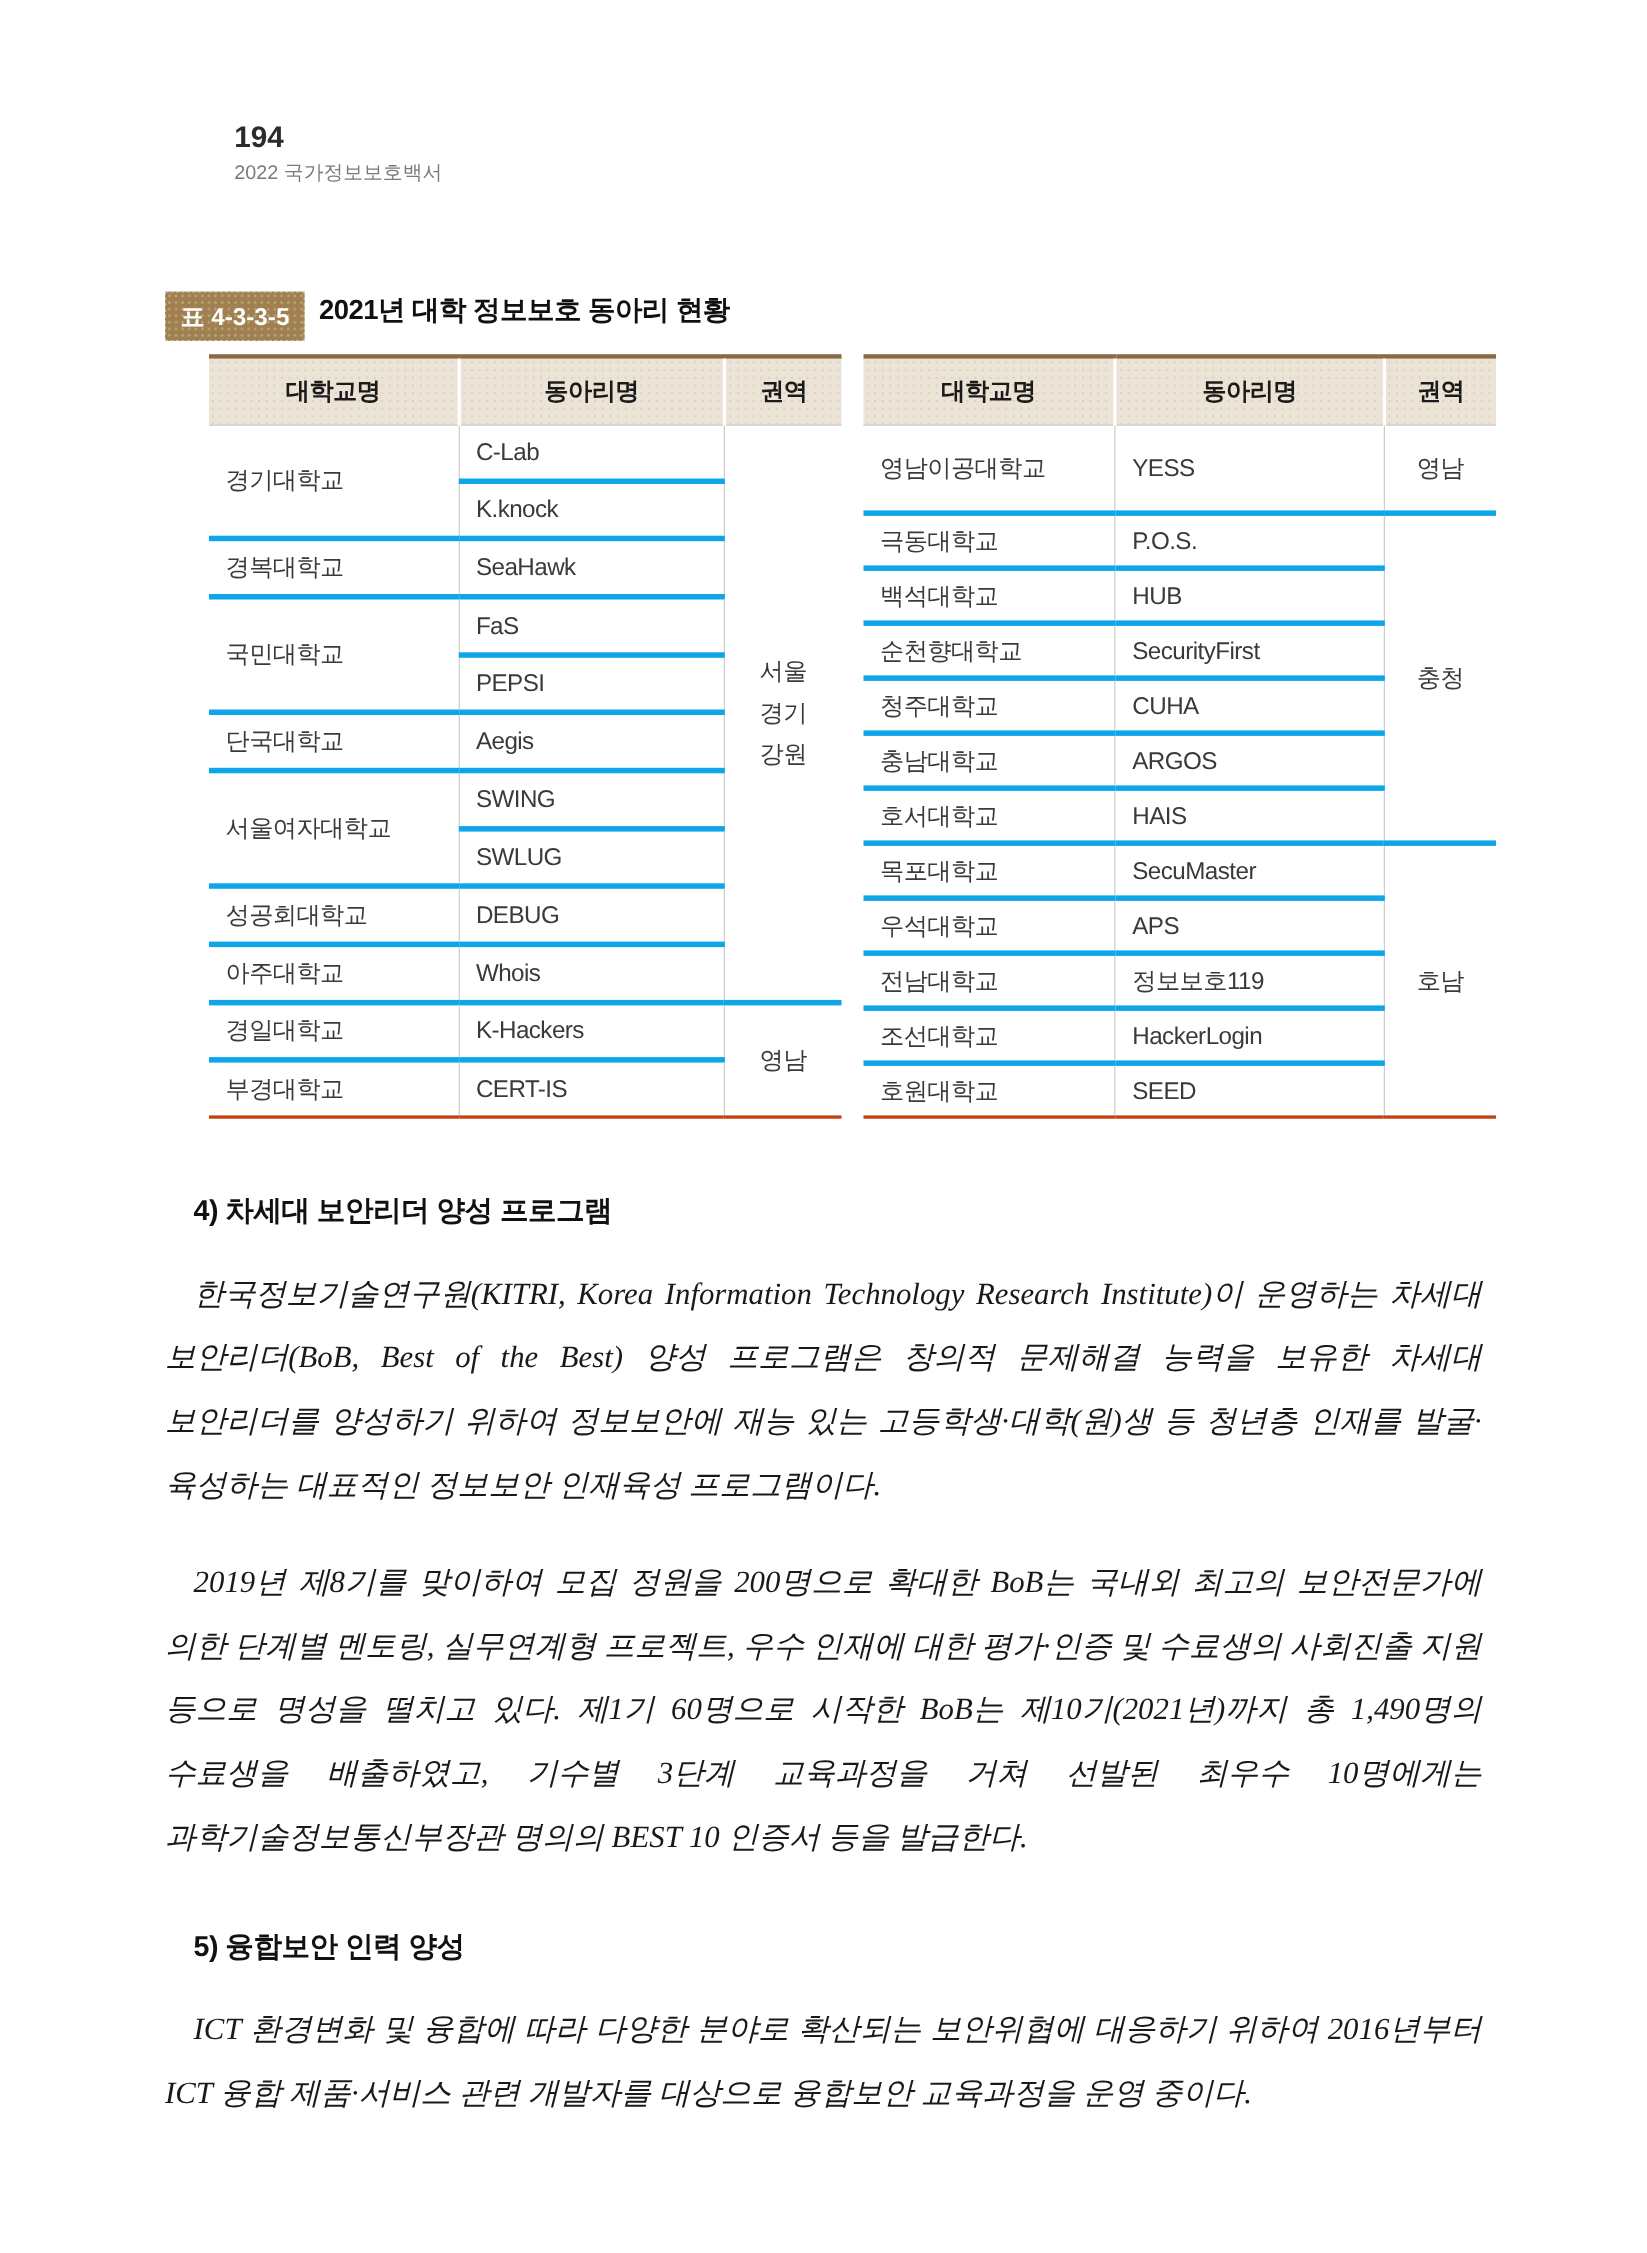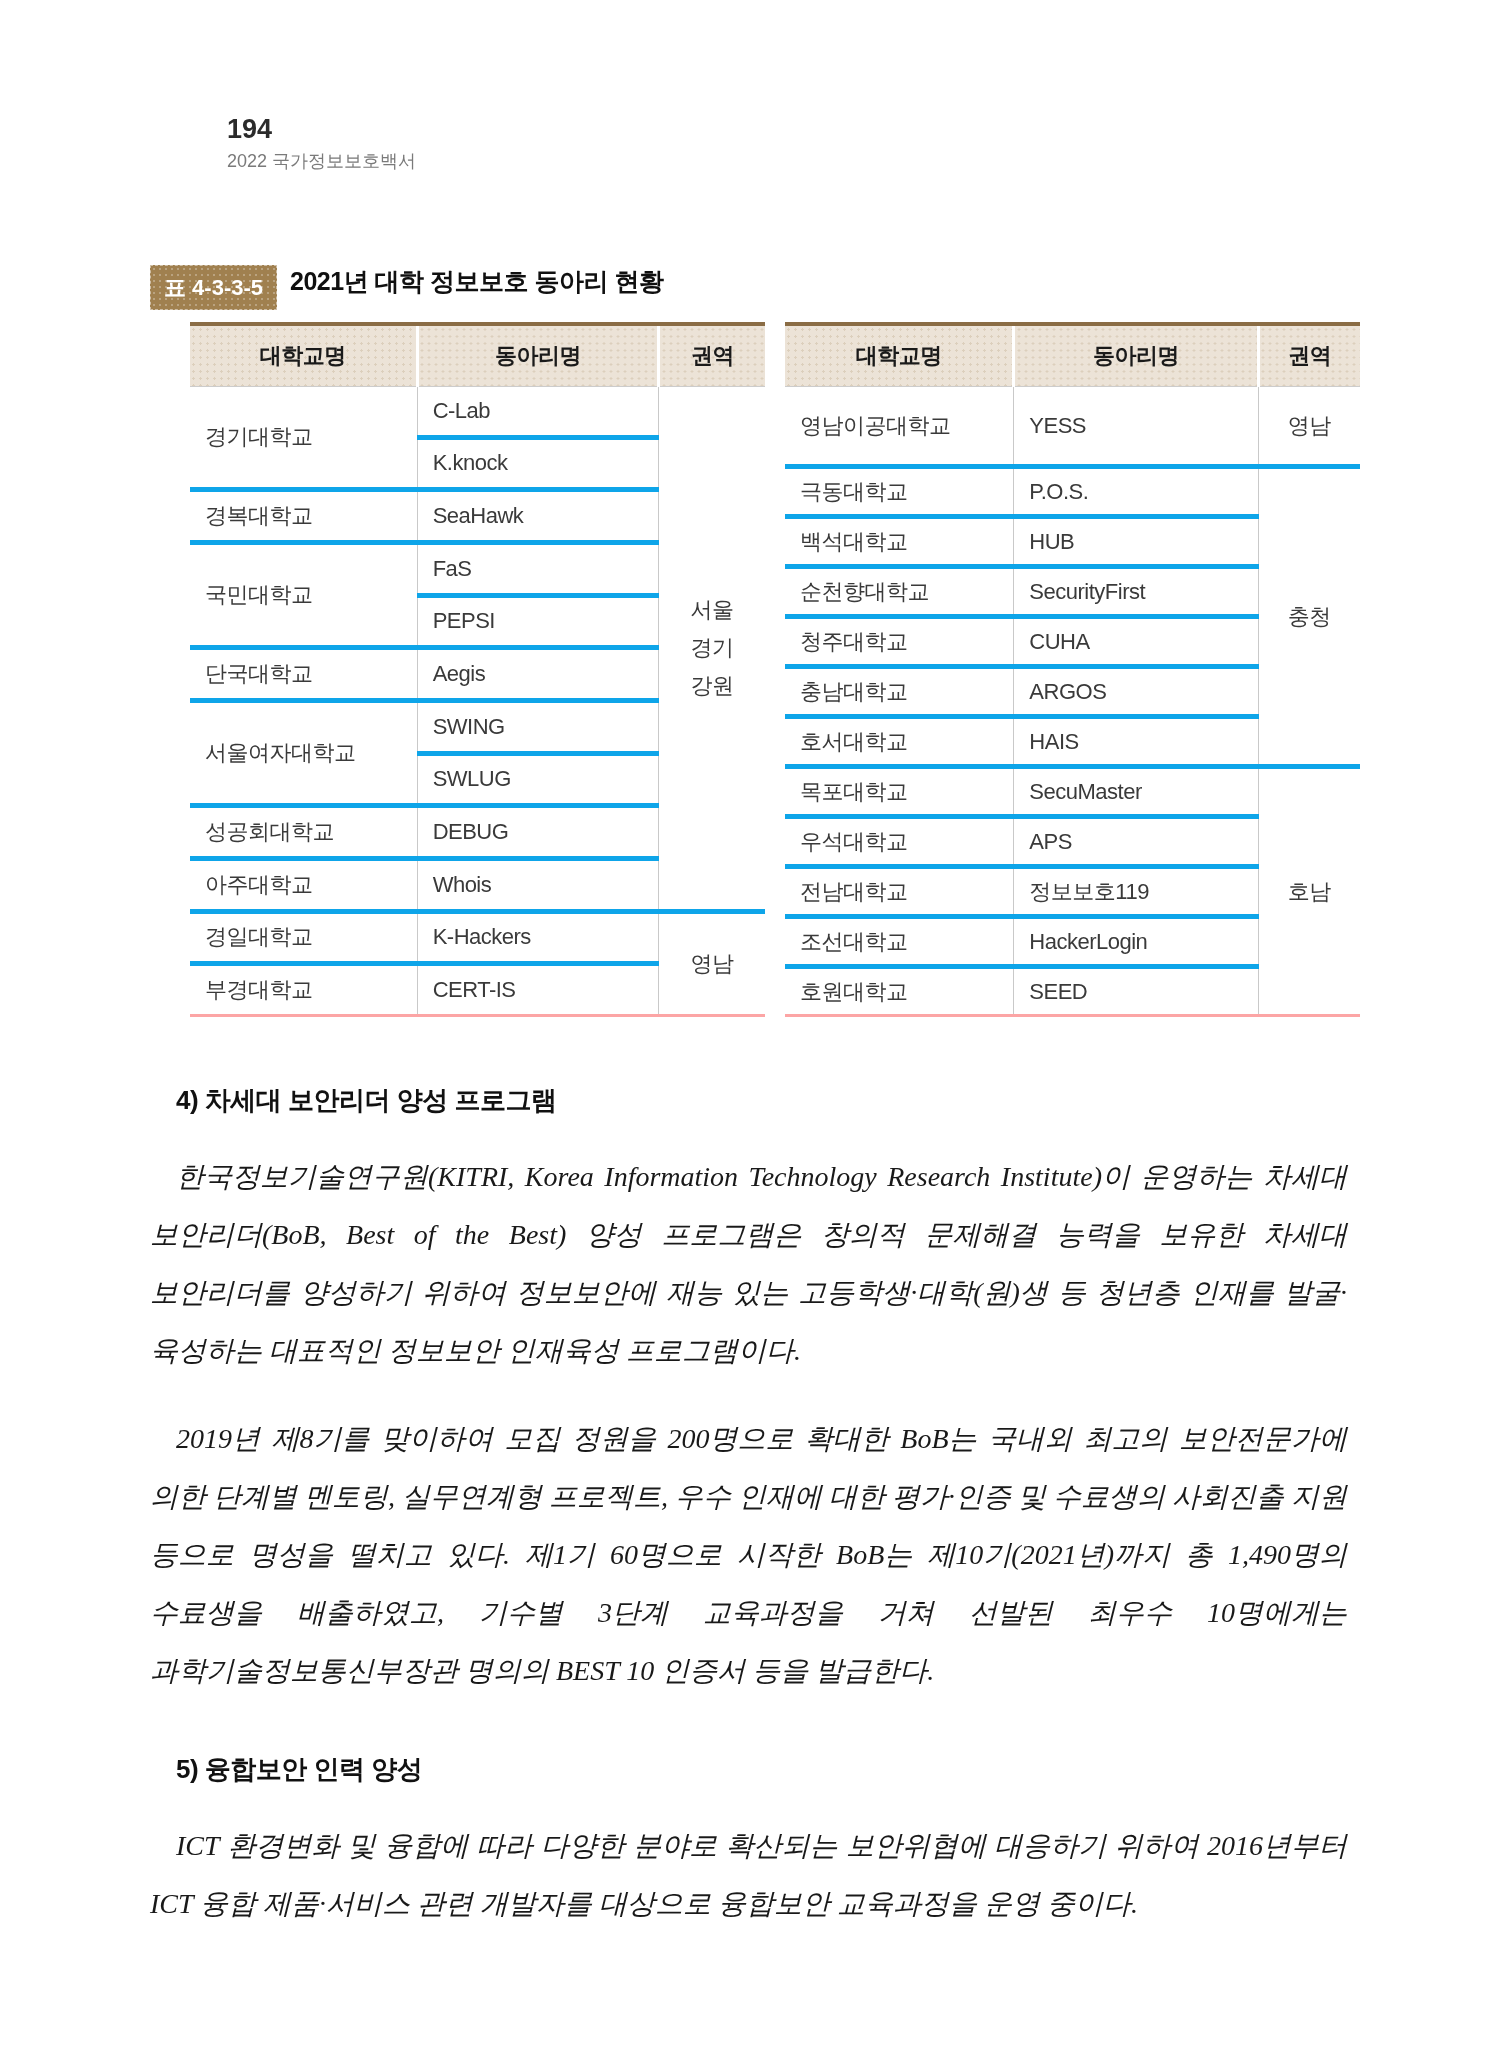--- a/index.html
+++ b/index.html
@@ -8,21 +8,21 @@
     width:1497px; height:2048px;
     box-sizing:border-box;
     padding:115px 150px 40px 150px;
     background:#ffffff;
     font-family:"Liberation Sans","DejaVu Sans",sans-serif;
     color:#1b1b1b;
     overflow:hidden;
   }
 
   
-  .page-header { display:flex; align-items:flex-start; gap:18px; height:54px; margin-left:57px; }
+  .page-header { display:flex; align-items:flex-end; gap:18px; height:54px; margin-left:43px; }
   .page-header-rule { width:2px; background:#8f8f8f; }
   .page-number { font-size:27px; font-weight:bold; color:#2b2b2b; line-height:1.05; }
   .page-subtitle { font-size:18px; color:#7a7a7a; margin-top:6px; }
 
   
   .table-caption-row { margin-top:96px; display:flex; }
   .table-badge {
     display:inline-block;
     background-color:#a0804f;
     background-image:radial-gradient(rgba(255,255,255,0.28) 1px, transparent 1.3px);
@@ -58,21 +58,21 @@
     text-align:left; vertical-align:middle;
     letter-spacing:-0.5px;
     overflow:hidden; white-space:nowrap;
   }
   table.club-table td.c1, table.club-table td.c2 { border-right:1px solid #c9c9c9; }
   table.club-table td.region {
     text-align:center; padding:16px;
     white-space:pre-line; line-height:38px;
     border-right:none;
   }
-  table.club-table td.bend { border-bottom:3px solid #fca5a5;margin-top:43px; }
+  table.club-table td.bend { border-bottom:3px solid #c2410c;margin-top:43px; }
 
   
   .section-heading {
     margin:66px 0 0 0; padding-left:26px;
     font-size:26px; font-weight:bold; color:#111111;
     letter-spacing:-0.5px;
   }
   .body-paragraph {
     margin:30px 0 0 0;
     font-family:"Liberation Serif","DejaVu Serif",serif;

